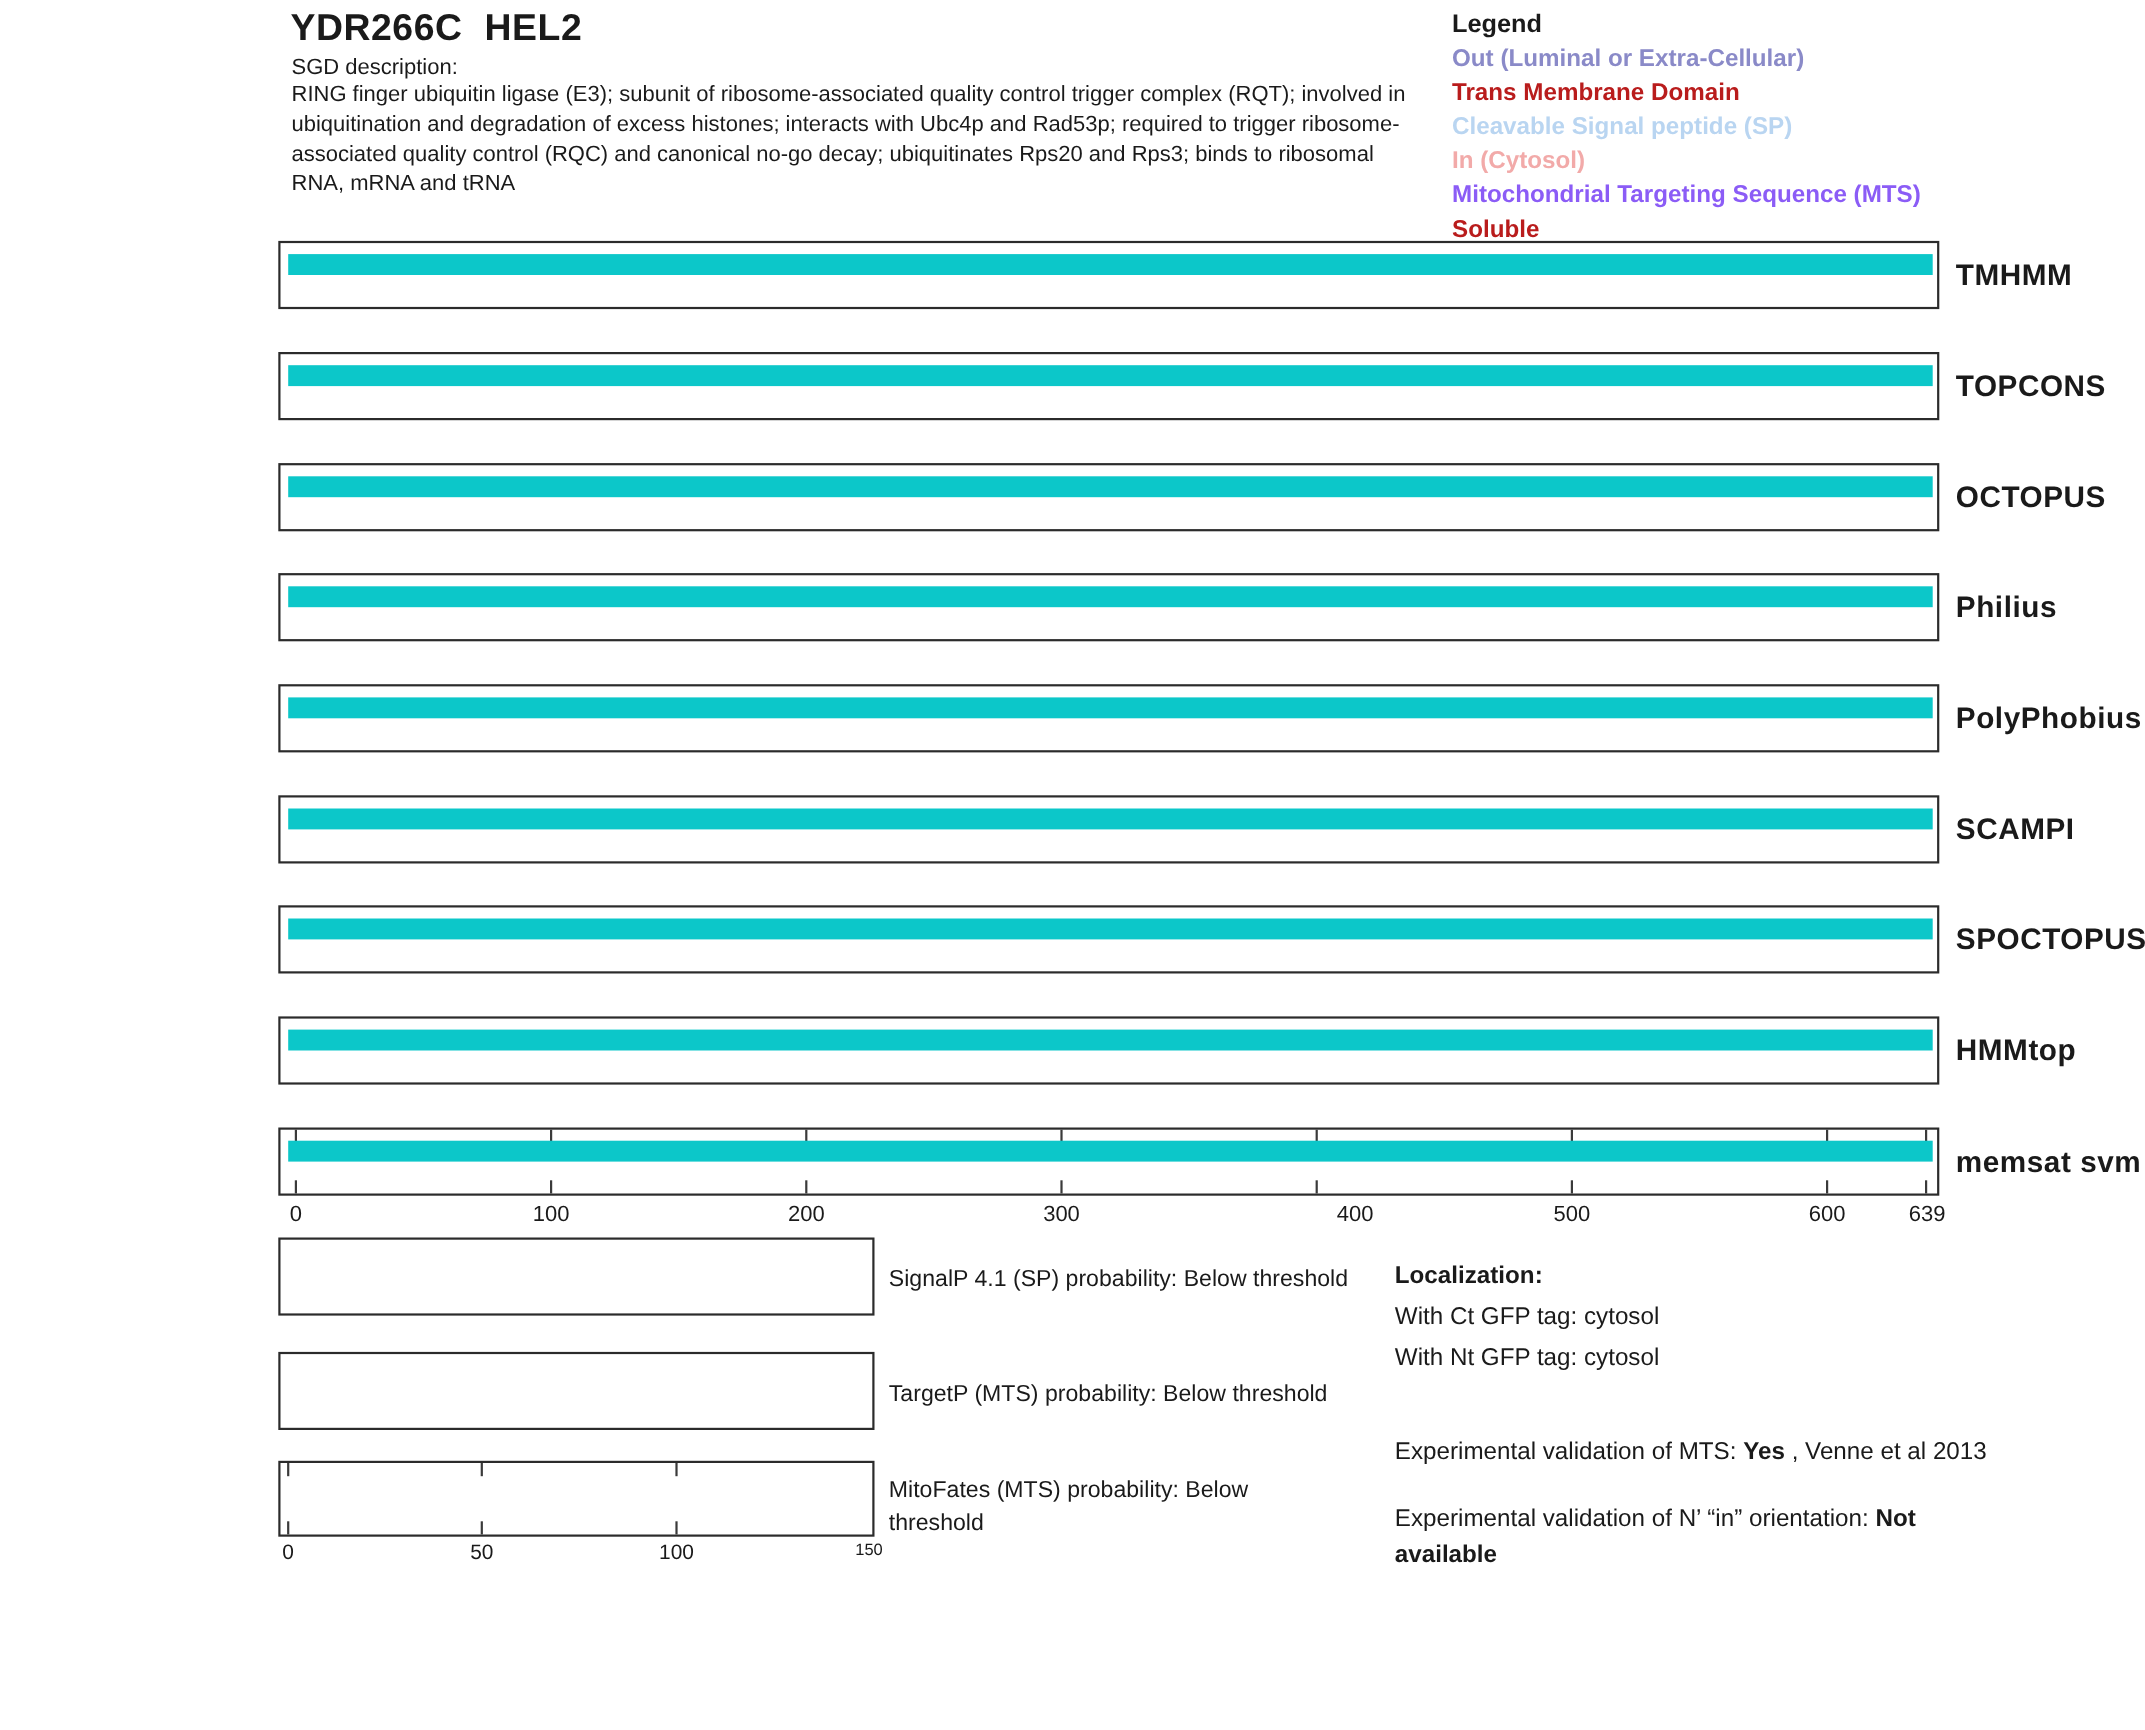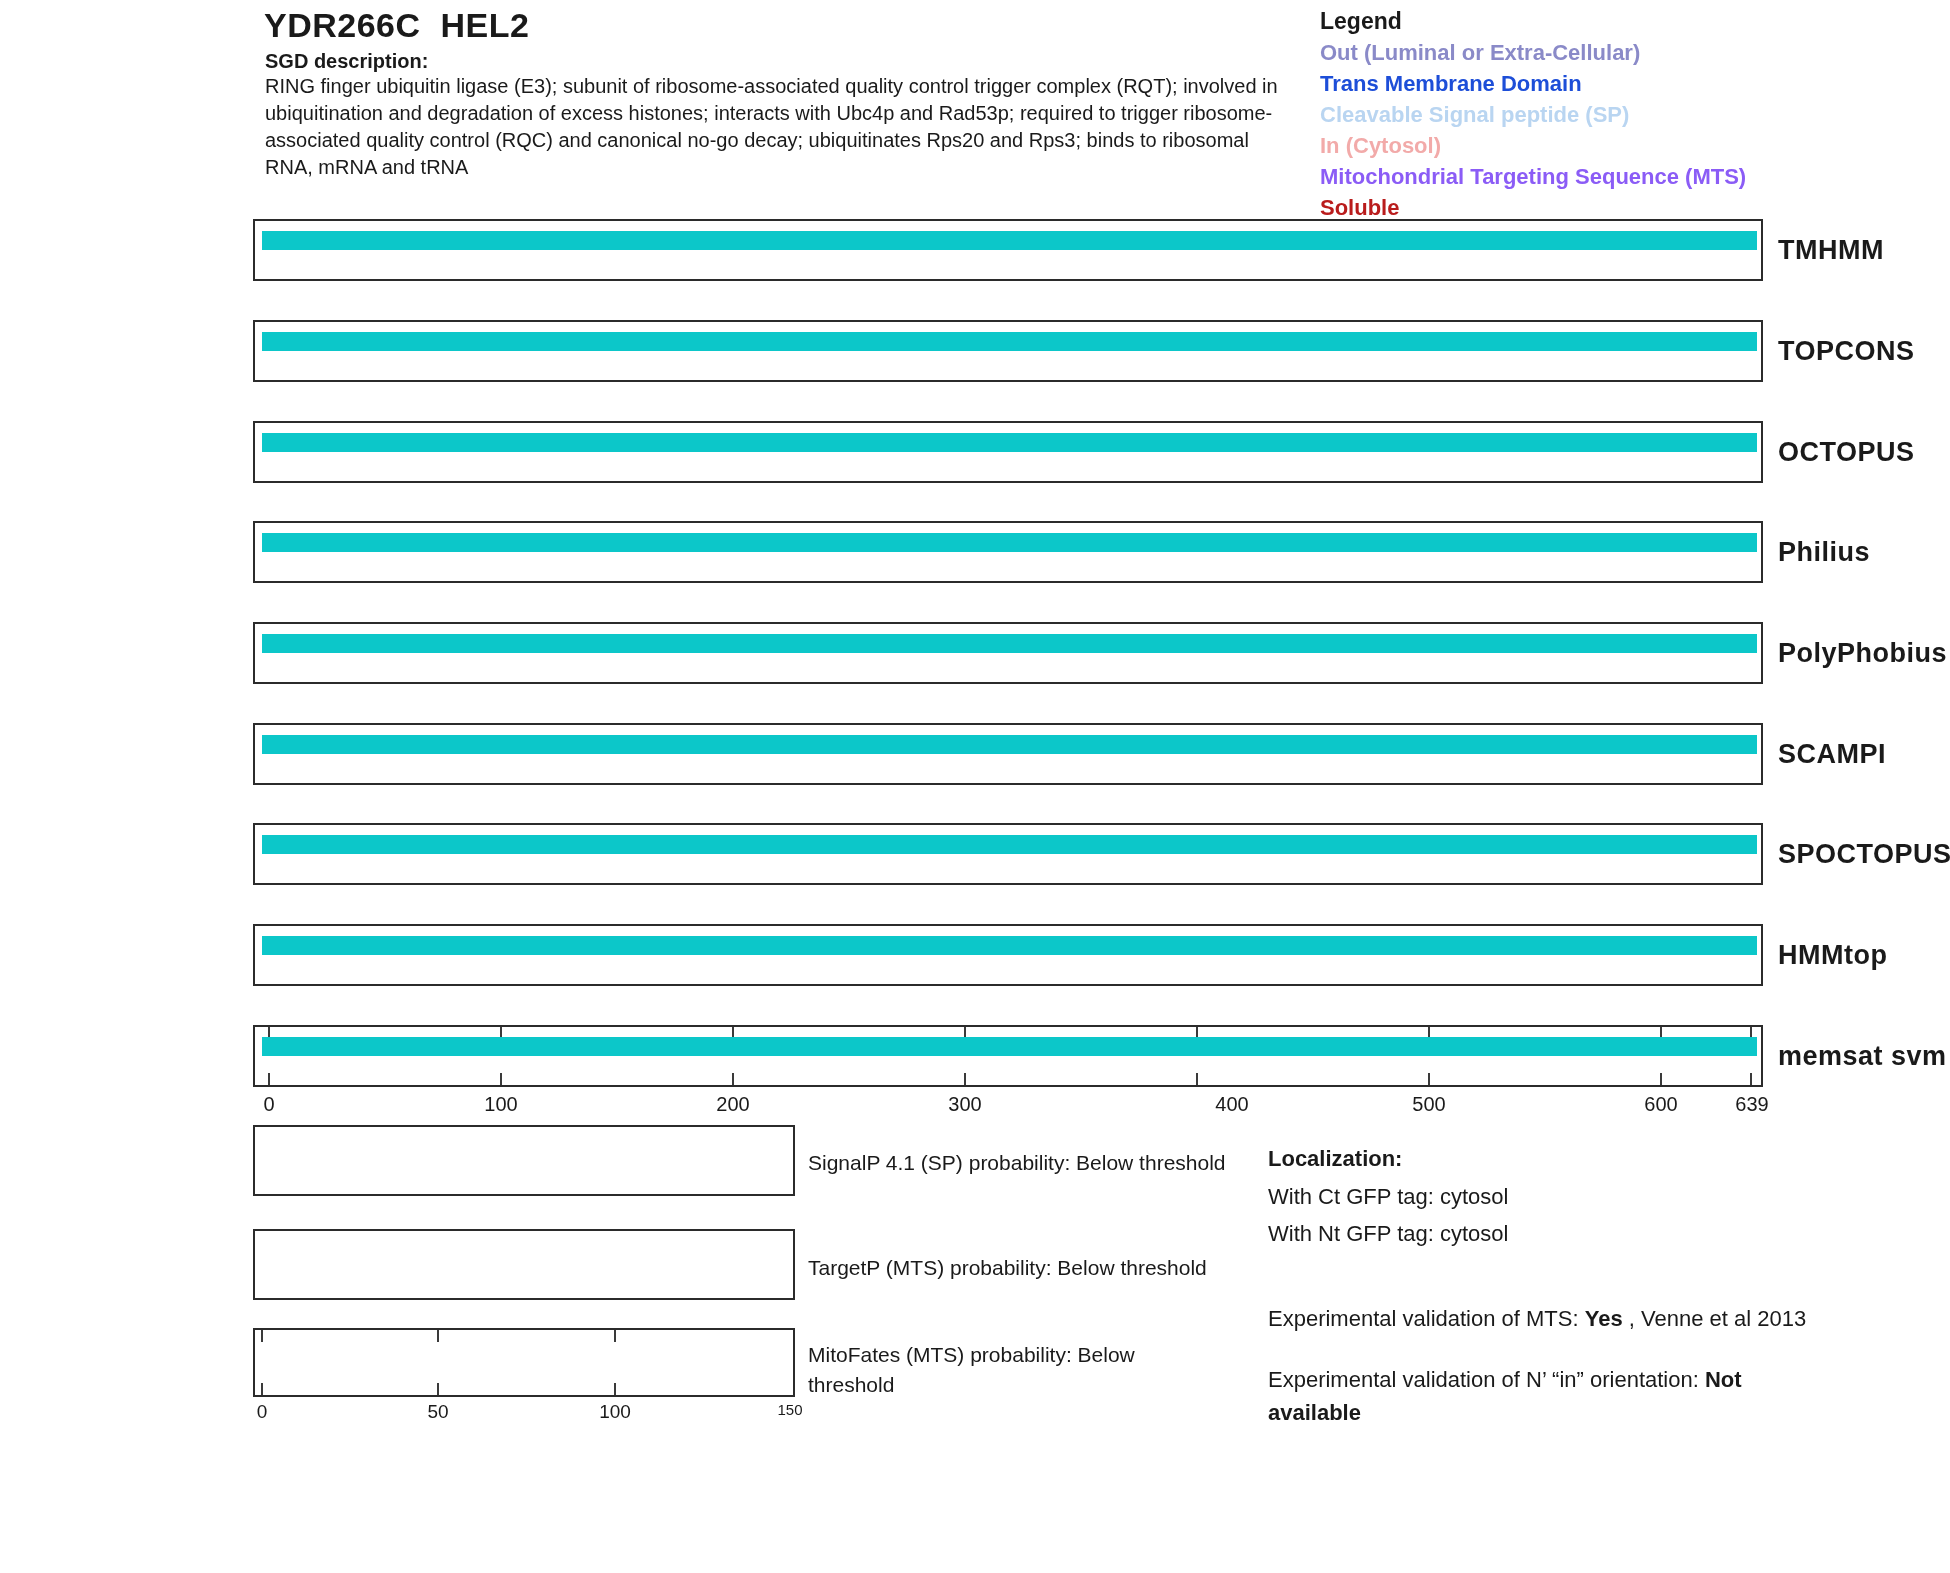--- a/index.html
+++ b/index.html
@@ -3,21 +3,21 @@
 <meta charset="utf-8">
 <style>
   html,body{margin:0;padding:0;background:#ffffff;}
   .canvas{
     position:relative;width:1950px;height:1573px;background:#ffffff;
     font-family:"Liberation Sans",sans-serif;color:#1a1a1a;overflow:hidden;padding-left:40px;
   }
   .abs{position:absolute;}
   
   .title{left:264px;top:6px;font-size:34px;font-weight:bold;white-space:pre;letter-spacing:.5px;}
-  .sgd-label{left:265px;top:50px;font-size:20px;font-weight:bold;}
+  .sgd-label{left:265px;top:50px;font-size:20px;font-weight:normal;}
   .sgd-desc{left:265px;top:73px;width:1030px;font-size:20px;line-height:27px;}
   
   .legend{left:1320px;top:6px;width:600px;}
   .legend-title{font-size:23px;font-weight:bold;line-height:31px;}
   .legend-item{font-size:22px;font-weight:bold;line-height:31px;}
   
   .track{left:253px;width:1510px;height:62px;}
   .track-box{position:absolute;left:0;top:0;right:0;bottom:0;border:2px solid #2b2b2b;background:#fff;}
   .track-bar{position:absolute;left:7px;right:4px;top:10px;height:19px;}
   .track-label{position:absolute;left:1525px;top:0;height:62px;line-height:62px;
@@ -38,21 +38,21 @@
 
 <div class="canvas">
 
   <div class="abs title">YDR266C  HEL2</div>
   <div class="abs sgd-label">SGD description:</div>
   <div class="abs sgd-desc">RING finger ubiquitin ligase (E3); subunit of ribosome-associated quality control trigger complex (RQT); involved in ubiquitination and degradation of excess histones; interacts with Ubc4p and Rad53p; required to trigger ribosome-associated quality control (RQC) and canonical no-go decay; ubiquitinates Rps20 and Rps3; binds to ribosomal RNA, mRNA and tRNA</div>
 
   <div class="abs legend">
     <div class="legend-title">Legend</div>
     <div class="legend-item" style="color: rgb(138, 138, 200);">Out (Luminal or Extra-Cellular)</div>
-    <div class="legend-item" style="color: #1d4ed8;">Trans Membrane Domain</div>
+    <div class="legend-item" style="color: #b91c1c;">Trans Membrane Domain</div>
     <div class="legend-item" style="color: rgb(185, 213, 241);">Cleavable Signal peptide (SP)</div>
     <div class="legend-item" style="color: rgb(242, 170, 169);">In (Cytosol)</div>
     <div class="legend-item" style="color: #8b5cf6;">Mitochondrial Targeting Sequence (MTS)</div>
     <div class="legend-item" style="color: #b91c1c;">Soluble</div>
   </div>
 
   <div class="abs track" style="top:219px">
     <div class="track-box">
       <div class="track-bar" style="background-color: rgb(12, 199, 201);"></div>
     </div>

